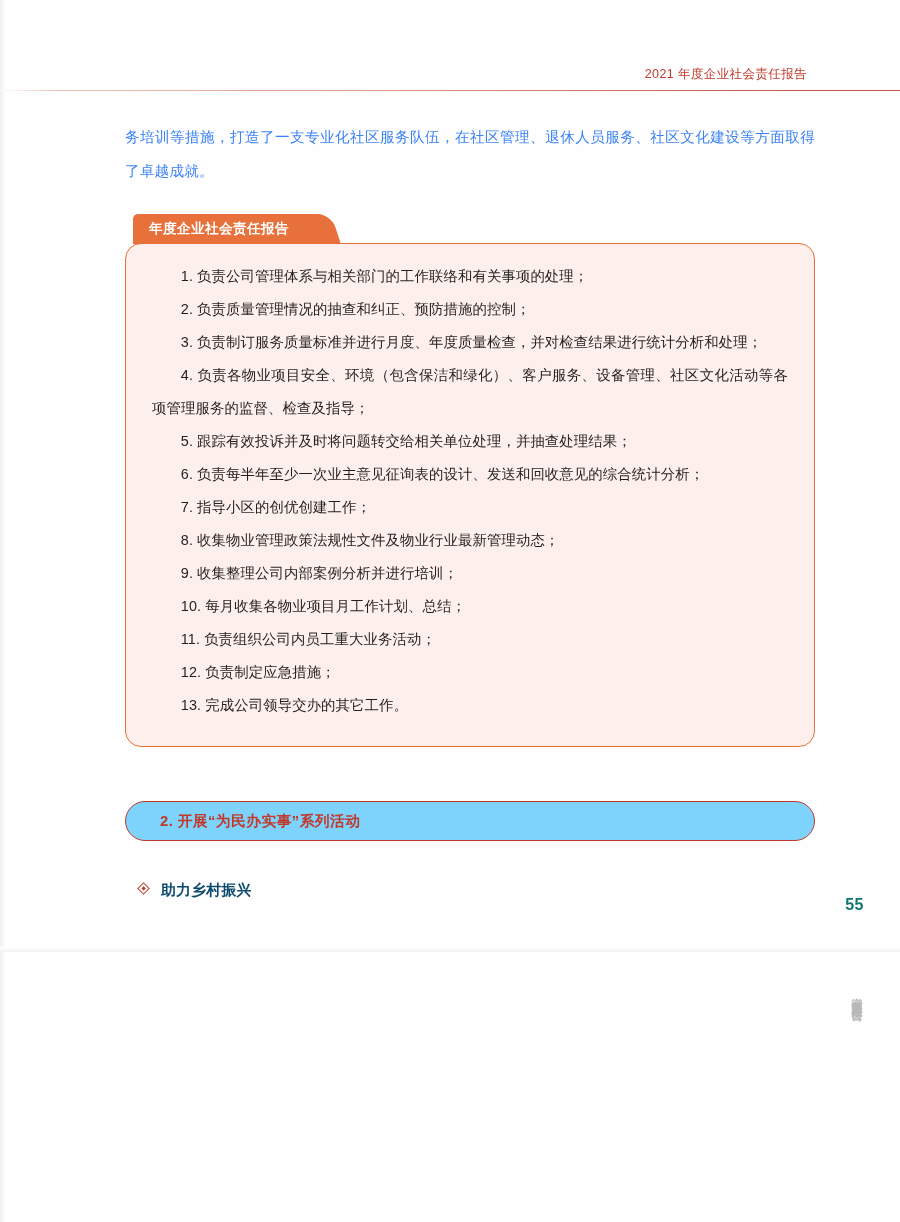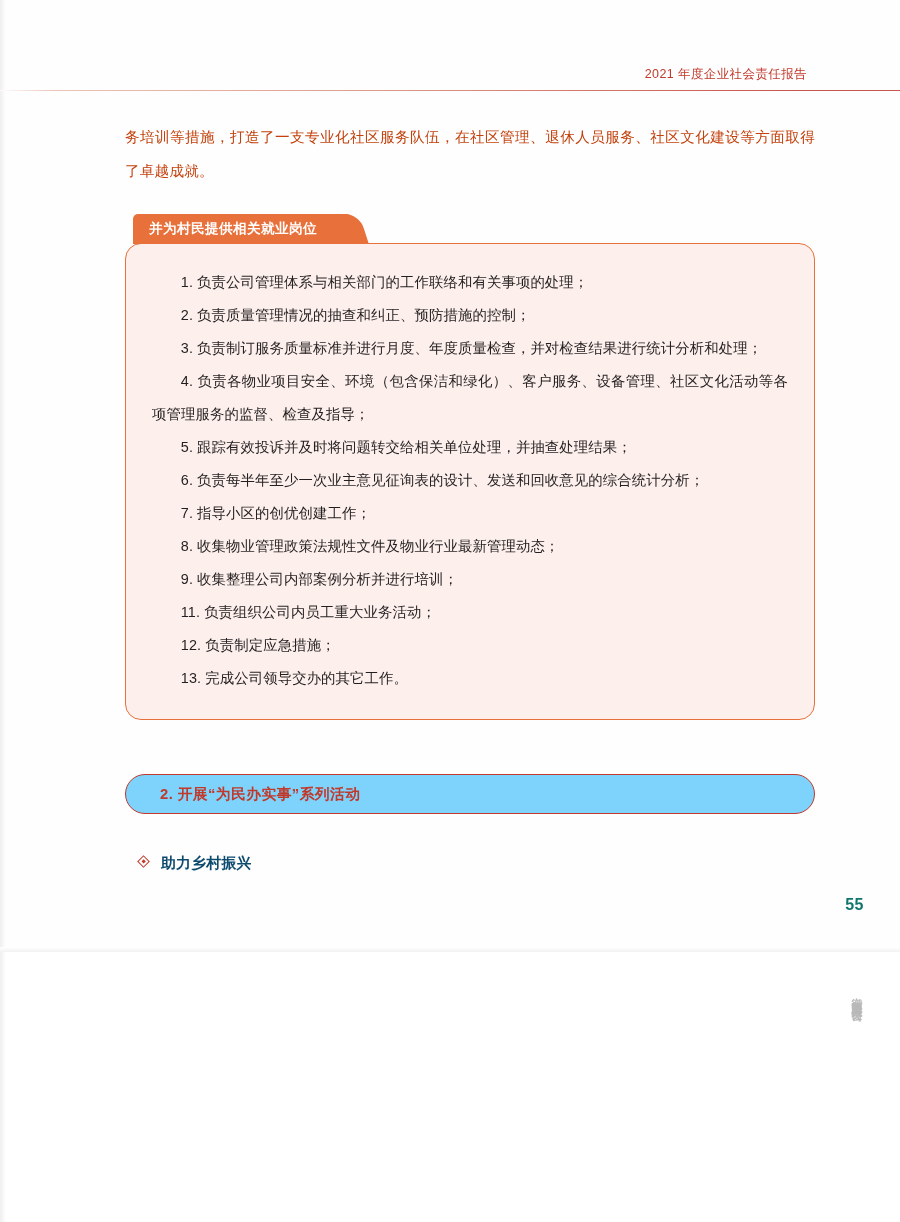--- a/index.html
+++ b/index.html
@@ -47,21 +47,21 @@
     left: 125px;
     top: 120px;
     width: 690px;
   }
   p.para {
     margin: 0;
     font-size: 14.6px;
     line-height: 34px;
     text-align: justify;
     text-justify: inter-ideograph;
-    color: #c2410c;
+    color: #3b82f6;
     letter-spacing: 0.2px;
   }
   p.indent { text-indent: 2em; }
 
   
   .panel-wrap { position: relative; margin-top: 26px; }
   .panel-tab {
     position: relative;
     display: inline-block;
     height: 30px;
@@ -87,21 +87,21 @@
     border-radius: 0 14px 0 0;
     transform: skewX(18deg);
     z-index: -1;
   }
   .panel-box {
     position: relative;
     margin-top: -1px;
     border: 1.6px solid #e8703a;
     border-radius: 16px;
     background: #fdf0ec;
-    padding: 22px 26px 24px 26px;
+    padding: 16px 26px 24px 26px;
     z-index: 1;
   }
   .panel-list { margin: 0; padding: 0; list-style: none; }
   .panel-list li {
     font-size: 14.4px;
     line-height: 33px;
     color: #231f20;
     text-indent: 2em;
     text-align: justify;
     text-justify: inter-ideograph;
@@ -207,32 +207,33 @@
   <div class="edge-left"></div>
 
   <div class="header">2021 年度企业社会责任报告</div>
   <div class="header-rule"></div>
 
   <div class="content">
 
     <p class="para">务培训等措施，打造了一支专业化社区服务队伍，在社区管理、退休人员服务、社区文化建设等方面取得了卓越成就。</p>
 
     <div class="panel-wrap">
-      <div class="panel-tab">并为村民提供相关就业岗位</div>
+      <div class="panel-tab">年度企业社会责任报告</div>
       <div class="panel-box">
         <ul class="panel-list">
           <li>1. 负责公司管理体系与相关部门的工作联络和有关事项的处理；</li>
           <li>2. 负责质量管理情况的抽查和纠正、预防措施的控制；</li>
           <li>3. 负责制订服务质量标准并进行月度、年度质量检查，并对检查结果进行统计分析和处理；</li>
           <li>4. 负责各物业项目安全、环境（包含保洁和绿化）、客户服务、设备管理、社区文化活动等各项管理服务的监督、检查及指导；</li>
           <li>5. 跟踪有效投诉并及时将问题转交给相关单位处理，并抽查处理结果；</li>
           <li>6. 负责每半年至少一次业主意见征询表的设计、发送和回收意见的综合统计分析；</li>
           <li>7. 指导小区的创优创建工作；</li>
           <li>8. 收集物业管理政策法规性文件及物业行业最新管理动态；</li>
           <li>9. 收集整理公司内部案例分析并进行培训；</li>
+          <li>10. 每月收集各物业项目月工作计划、总结；</li>
           <li>11. 负责组织公司内员工重大业务活动；</li>
           <li>12. 负责制定应急措施；</li>
           <li>13. 完成公司领导交办的其它工作。</li>
         </ul>
       </div>
     </div>
 
     <div class="section-pill">
       <span class="section-pill-text">2. 开展“为民办实事”系列活动</span>
     </div>

